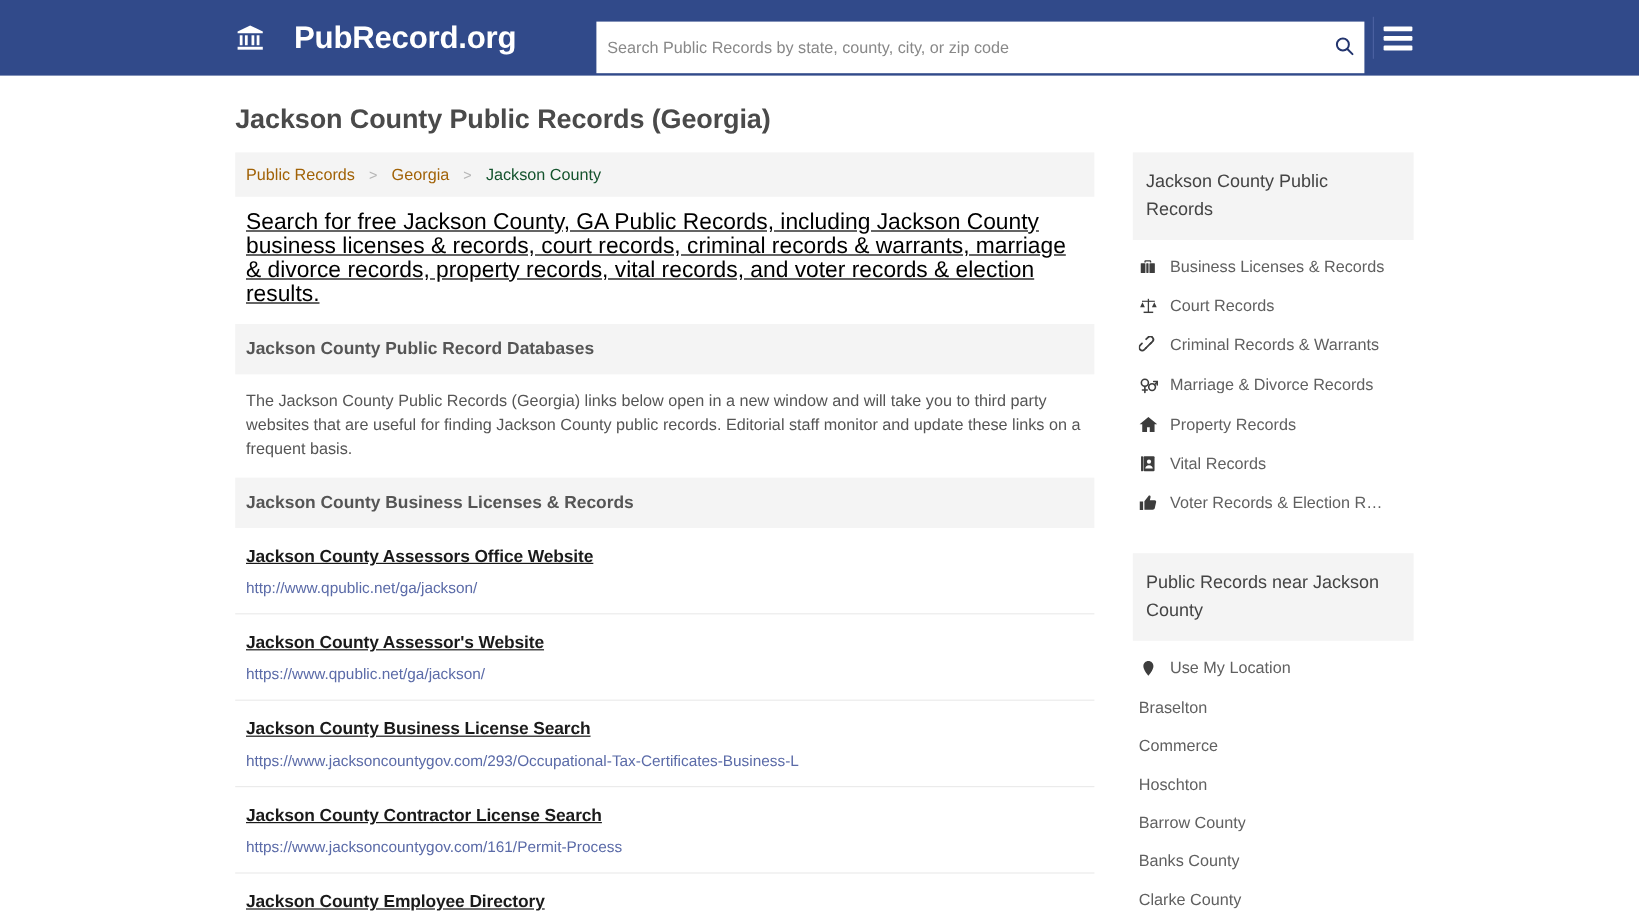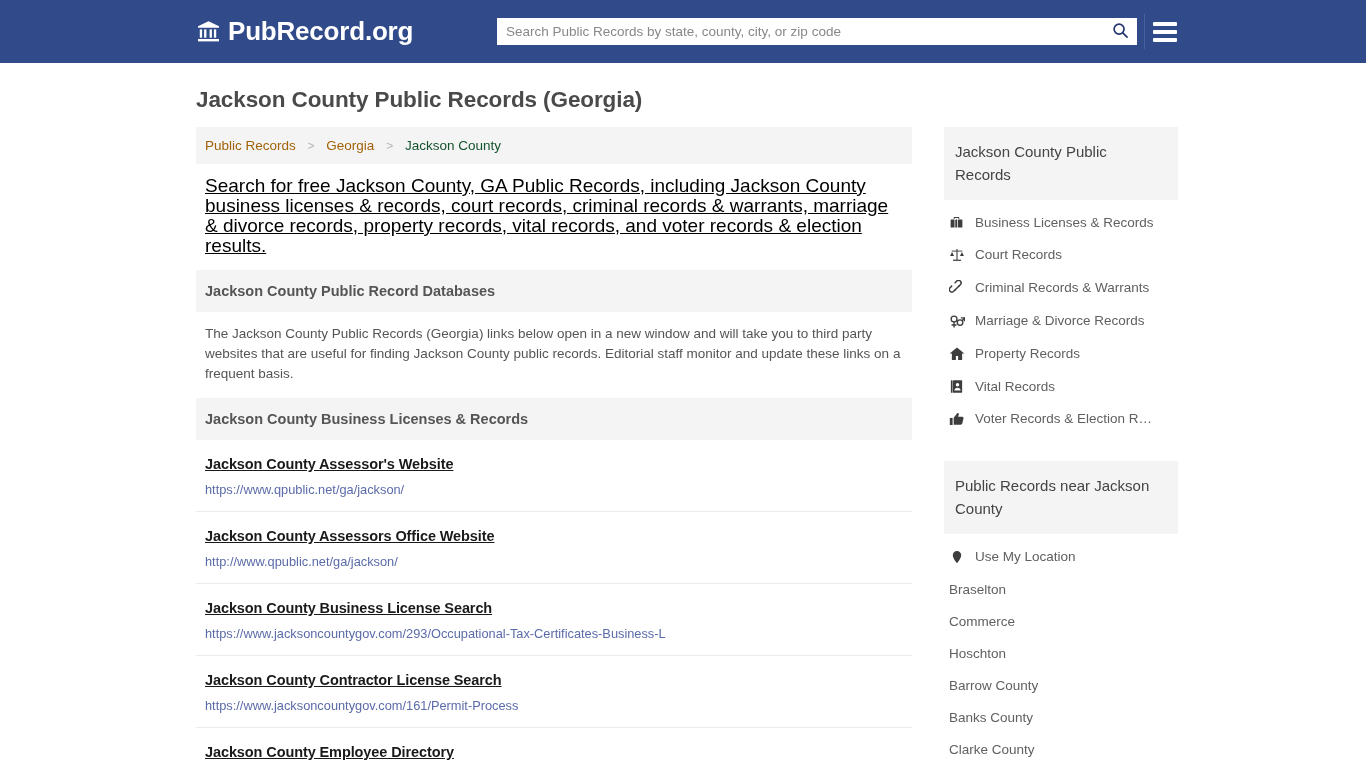--- a/index.html
+++ b/index.html
@@ -15,39 +15,39 @@
   .header {
     height: 63px;
     background: #314a8a;
     display: flex;
     align-items: center;
     position: relative;
   }
   .brand {
     display: flex;
     align-items: center;
-    gap: 7px;
+    gap: 24px;
     margin-left: 196px;
     text-decoration: none;
     cursor: pointer;
   }
   .brand-icon { width: 25px; height: 24px; display:block; }
   .brand-text {
     color: #ffffff;
     font-size: 26px;
     font-weight: bold;
     letter-spacing: -0.2px;
     white-space: nowrap;
   }
   .search-wrap {
     position: absolute;
     left: 497px;
     top: 18px;
     width: 640px;
-    height: 27px;
+    height: 43px;
     background: #ffffff;
     display: flex;
     align-items: flex-end;
   }
   .search-input {
     flex: 1;
     height: 100%;
     border: none;
     outline: none;
     padding: 0 9px;
@@ -271,26 +271,26 @@
 
       <div class="intro-text">Search for free Jackson County, GA Public Records, including Jackson County business licenses &amp; records, court records, criminal records &amp; warrants, marriage &amp; divorce records, property records, vital records, and voter records &amp; election results.</div>
 
       <div class="sec-head">Jackson County Public Record Databases</div>
       <div class="sec-body">The Jackson County Public Records (Georgia) links below open in a new window and will take you to third party websites that are useful for finding Jackson County public records. Editorial staff monitor and update these links on a frequent basis.</div>
 
       <div class="sec-head">Jackson County Business Licenses &amp; Records</div>
 
       <div class="link-list">
         <div class="link-row">
+          <a class="link-title">Jackson County Assessors Office Website</a>
+          <div class="link-url">http://www.qpublic.net/ga/jackson/</div>
+        </div>
+        <div class="link-row">
           <a class="link-title">Jackson County Assessor's Website</a>
           <div class="link-url">https://www.qpublic.net/ga/jackson/</div>
-        </div>
-        <div class="link-row">
-          <a class="link-title">Jackson County Assessors Office Website</a>
-          <div class="link-url">http://www.qpublic.net/ga/jackson/</div>
         </div>
         <div class="link-row">
           <a class="link-title">Jackson County Business License Search</a>
           <div class="link-url">https://www.jacksoncountygov.com/293/Occupational-Tax-Certificates-Business-L</div>
         </div>
         <div class="link-row">
           <a class="link-title">Jackson County Contractor License Search</a>
           <div class="link-url">https://www.jacksoncountygov.com/161/Permit-Process</div>
         </div>
         <div class="link-row">

